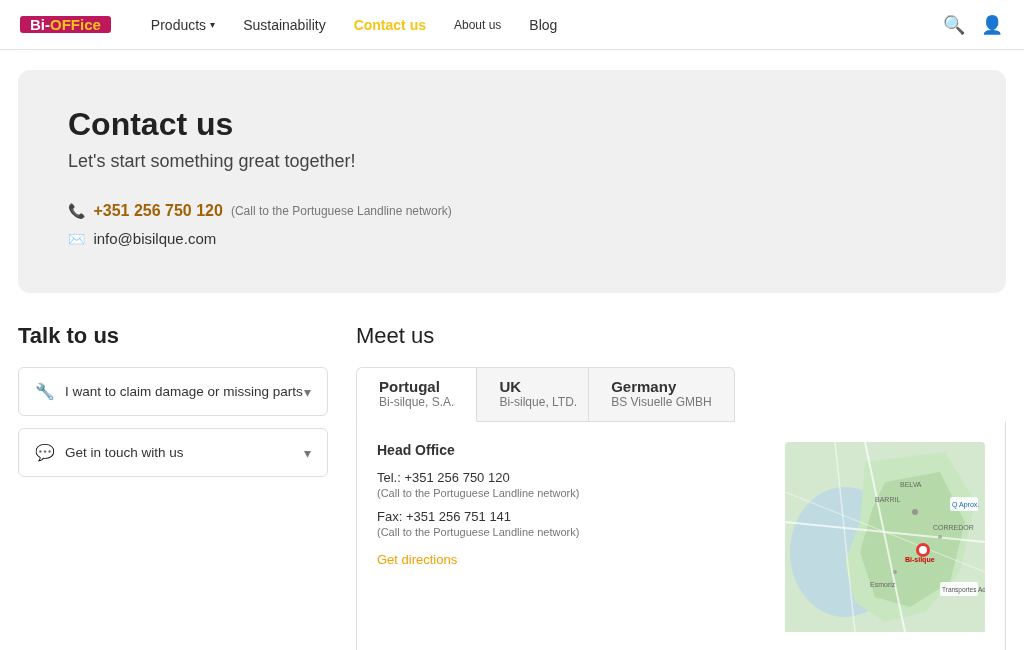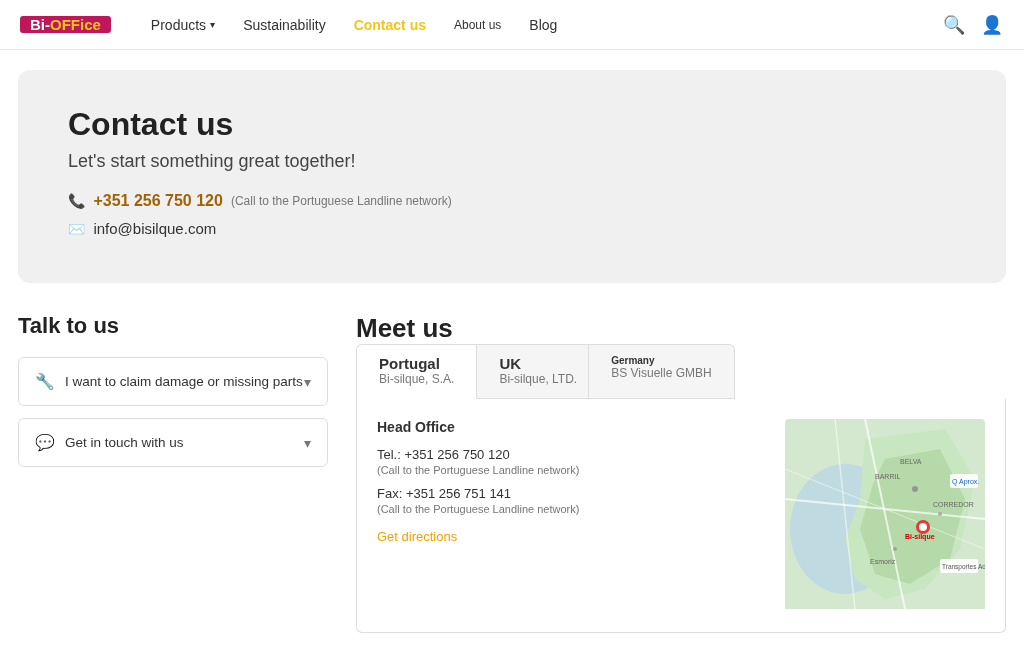--- a/index.html
+++ b/index.html
@@ -33,21 +33,21 @@
     </a>
   </nav>
   <div style="display:flex;align-items:center;gap:16px;margin-left:auto;">
     <span style="font-size:18px;color:#555;cursor:pointer;">🔍</span>
     <span style="font-size:18px;color:#555;cursor:pointer;">👤</span>
   </div>
 </header>
 
 <section style="background:#f0f0f0;margin:20px 18px;border-radius:12px;padding:36px 50px 46px 50px;">
   <h1 style="font-size:32px;font-weight:700;color:#222;margin-bottom:8px;">Contact us</h1>
-  <p style="font-size:18px;color:#444;margin-bottom:20px;">Let's start something great together!</p>
+  <p style="font-size:18px;color:#444;margin-bottom:30px;">Let's start something great together!</p>
 
   <div style="display:flex;align-items:center;gap:8px;margin-bottom:10px;">
     <span style="font-size:14px;color:#555;">📞</span>
     <span style="font-size:16px;font-weight:600;color:#a16207;">+351 256 750 120</span>
     <span style="font-size:12px;color:#777;">(Call to the Portuguese Landline network)</span>
   </div>
   <div style="display:flex;align-items:center;gap:8px;">
     <span style="font-size:14px;color:#555;">✉️</span>
     <span style="font-size:15px;color:#333;">info@bisilque.com</span>
   </div>
@@ -69,33 +69,33 @@
     <div style="border:1px solid #ddd;border-radius:6px;padding:14px 16px;margin-bottom:12px;display:flex;align-items:center;justify-content:space-between;cursor:pointer;background:#fff;">
       <div style="display:flex;align-items:center;gap:10px;">
         <span style="font-size:16px;color:#555;">💬</span>
         <span style="font-size:13.5px;color:#333;font-weight:500;">Get in touch with us</span>
       </div>
       <span style="font-size:14px;color:#777;">▾</span>
     </div>
   </section>
 
   <section style="flex:1;">
-    <h2 style="font-size:26px;font-weight:700;color:#222;">Meet us</h2>
+    <h2 style="font-size:22px;font-weight:400;color:#222;margin-bottom:18px;">Meet us</h2>
 
     <div style="display:flex;gap:0;">
       <div style="padding:10px 22px 12px 22px;cursor:pointer;border:1px solid #ddd;background:#fff;border-bottom:1px solid #fff;position:relative;z-index:1;border-radius:6px 0 0 0;">
         <div style="font-size:15px;font-weight:600;color:#333;">Portugal</div>
         <div style="font-size:12px;color:#777;">Bi-silque, S.A.</div>
       </div>
       <div style="padding:10px 11px 12px 22px;cursor:pointer;border:1px solid #ddd;background:#f5f5f5;border-left:none;position:relative;">
         <div style="font-size:15px;font-weight:600;color:#333;">UK</div>
         <div style="font-size:12px;color:#777;">Bi-silque, LTD.</div>
       </div>
       <div style="padding:10px 22px 12px 22px;cursor:pointer;border:1px solid #ddd;background:#f5f5f5;border-left:none;border-radius:0 6px 0 0;">
-        <div style="font-size:10px;font-weight:600;color:#333;">Germany</div>
+        <div style="font-size:15px;font-weight:600;color:#333;">Germany</div>
         <div style="font-size:12px;color:#777;">BS Visuelle GMBH</div>
       </div>
     </div>
 
     <div style="border:1px solid #ddd;border-top:none;padding:20px;background:#fff;border-radius:0 0 6px 6px;display:flex;gap:20px;min-height:190px;">
       <div style="flex:1;">
         <div style="font-size:14px;font-weight:700;color:#333;margin-bottom:12px;">Head Office</div>
         <div style="font-size:13px;color:#333;margin-bottom:2px;">Tel.: +351 256 750 120</div>
         <div style="font-size:11px;color:#777;margin-bottom:10px;">(Call to the Portuguese Landline network)</div>
         <div style="font-size:13px;color:#333;margin-bottom:2px;">Fax: +351 256 751 141</div>

